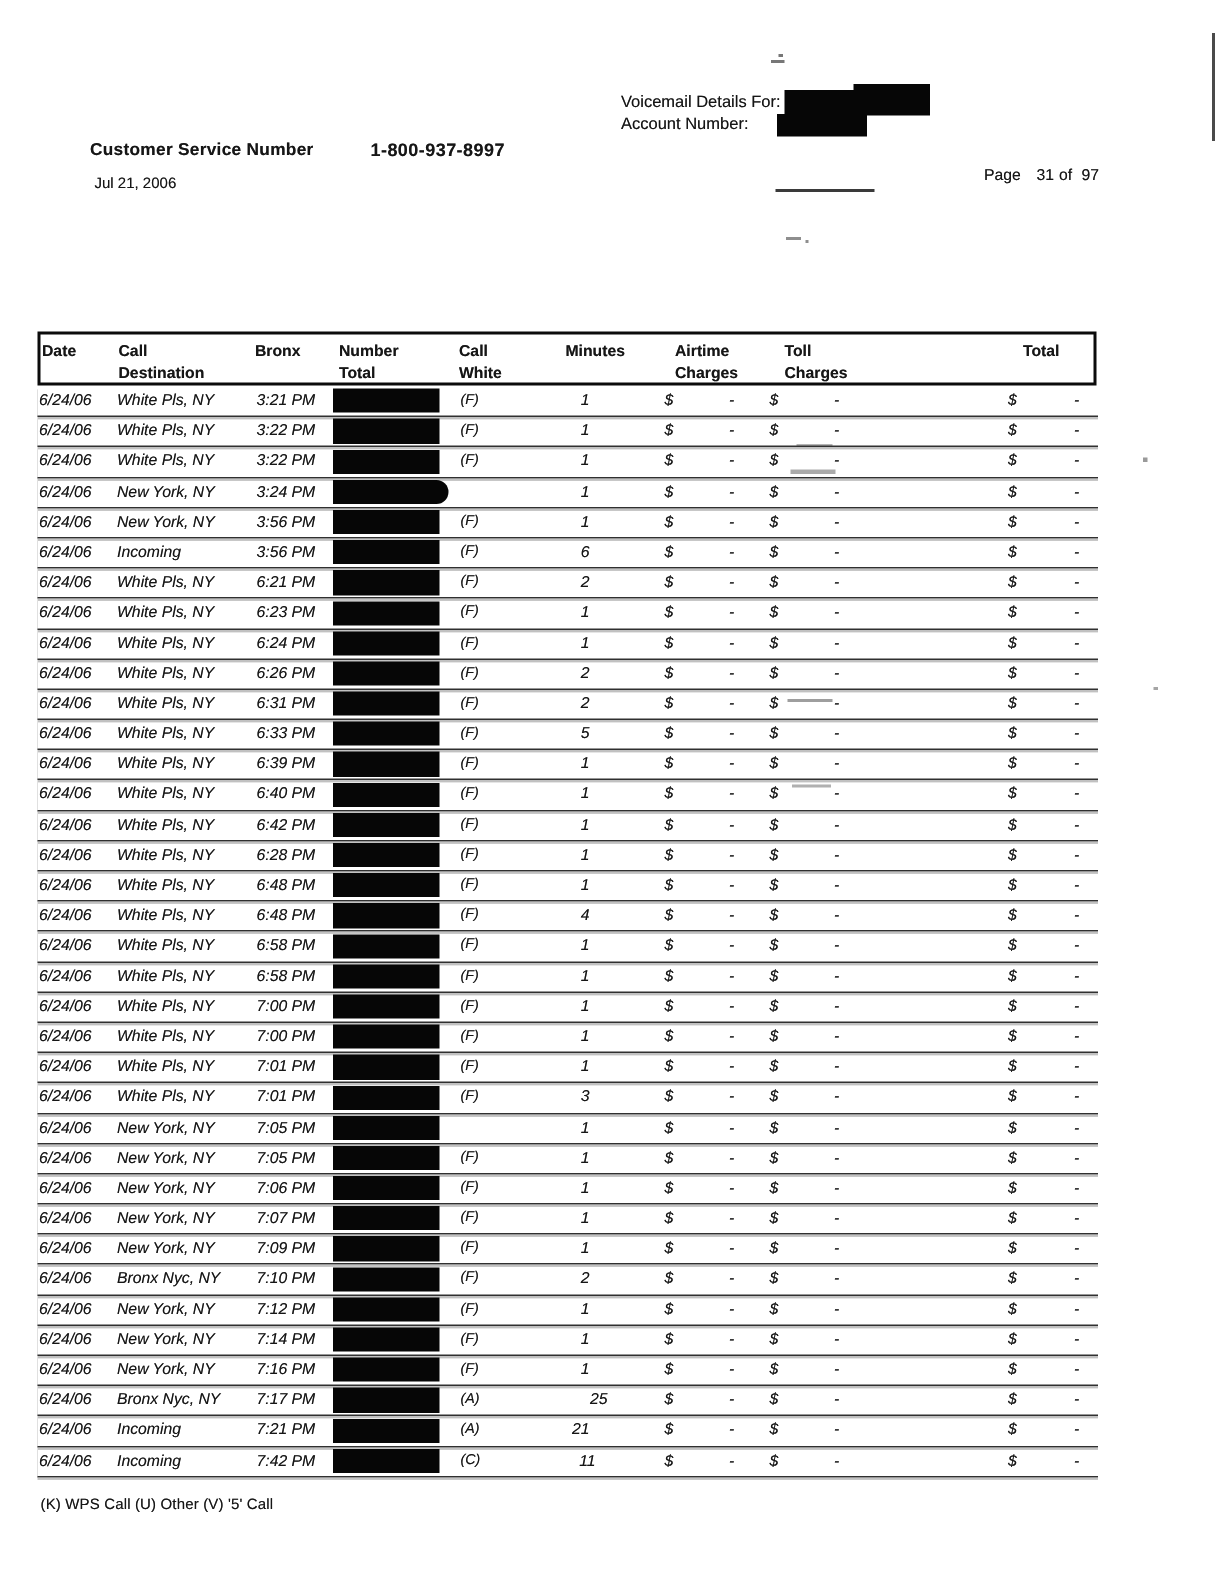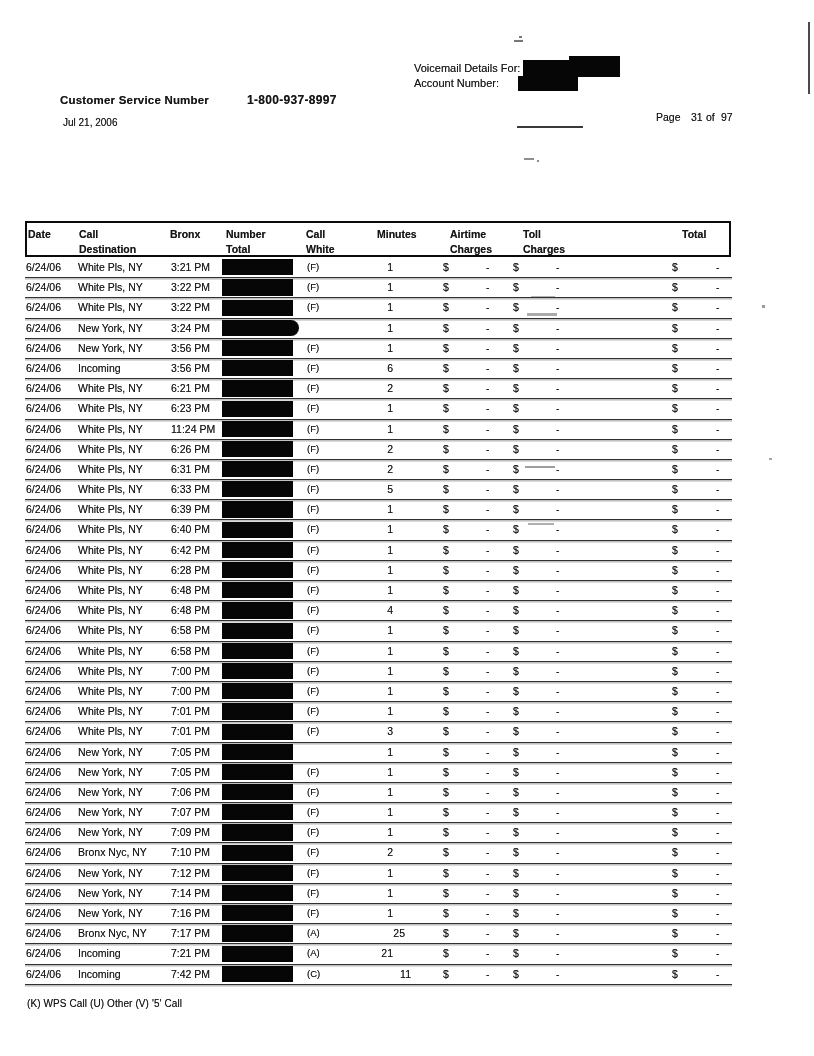--- a/index.html
+++ b/index.html
@@ -23,21 +23,21 @@
     left:25px;top:190px;width:702px;height:26px;
     border:2.5px solid #0b0b0b;
     display:flex;align-items:center;padding-left:7px;
   }
   .title-text{font-size:13.5px;font-weight:bold;font-style:italic;letter-spacing:.1px;white-space:pre;}
   .head-box{
     left:25px;top:221px;width:702px;height:32px;
     border:2.5px solid #0b0b0b;border-top-width:2px;
   }
   .hcell{position:absolute;font-size:10.5px;font-weight:bold;line-height:15px;white-space:pre;}
-  .rows{left:25px;top:258px;width:707px;}
+  .rows{left:25px;top:258px;width:707px;font-style:italic;}
   .row{position:relative;height:19.2px;width:707px;
        border-bottom:1px solid #303030;
        box-shadow:0 1.6px 0 rgba(100,100,100,.40);}
   .cell{position:absolute;font-size:10.5px;line-height:18px;white-space:pre;}
   .ct{font-size:9.5px;}
   .min{width:28px;text-align:right;}
   .row .redaction{left:197px;top:1.2px;width:71px;height:16.2px;}
   .row .redaction.wide{width:77px;border-radius:0 8px 8px 0;}
   
   .legend{font-size:10px;letter-spacing:.1px;}
@@ -212,21 +212,21 @@
       <span class="cell" style="left:461px;">-</span>
       <span class="cell" style="left:488px;">$</span>
       <span class="cell" style="left:531px;">-</span>
       <span class="cell" style="left:647px;">$</span>
       <span class="cell" style="left:691px;">-</span>
     </div>
 
     <div class="row">
       <span class="cell" style="left:1px;">6/24/06</span>
       <span class="cell" style="left:53px;">White Pls, NY</span>
-      <span class="cell" style="left:146px;">11:24 PM</span>
+      <span class="cell" style="left:146px;">6:24 PM</span>
       <span class="redaction"></span>
       <span class="cell ct" style="left:282px;">(F)</span>
       <span class="cell min" style="left:340px;">1</span>
       <span class="cell" style="left:418px;">$</span>
       <span class="cell" style="left:461px;">-</span>
       <span class="cell" style="left:488px;">$</span>
       <span class="cell" style="left:531px;">-</span>
       <span class="cell" style="left:647px;">$</span>
       <span class="cell" style="left:691px;">-</span>
     </div>
@@ -620,21 +620,21 @@
       <span class="cell" style="left:647px;">$</span>
       <span class="cell" style="left:691px;">-</span>
     </div>
 
     <div class="row">
       <span class="cell" style="left:1px;">6/24/06</span>
       <span class="cell" style="left:53px;">Incoming</span>
       <span class="cell" style="left:146px;">7:42 PM</span>
       <span class="redaction"></span>
       <span class="cell ct" style="left:282px;">(C)</span>
-      <span class="cell min" style="left:358px;">11</span>
+      <span class="cell min" style="left:344px;">11</span>
       <span class="cell" style="left:418px;">$</span>
       <span class="cell" style="left:461px;">-</span>
       <span class="cell" style="left:488px;">$</span>
       <span class="cell" style="left:531px;">-</span>
       <span class="cell" style="left:647px;">$</span>
       <span class="cell" style="left:691px;">-</span>
     </div>
   </div>
 
   <div class="abs legend" style="left:27px;top:998px;">(K) WPS Call (U) Other (V) '5' Call</div>

